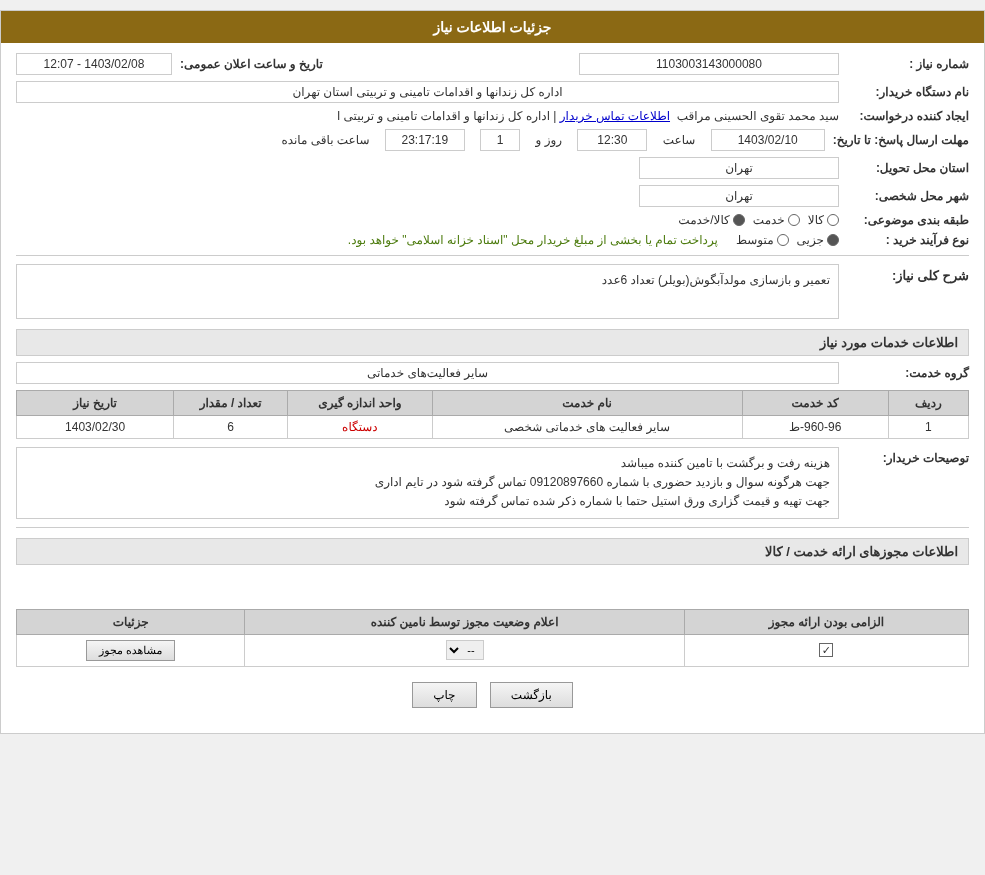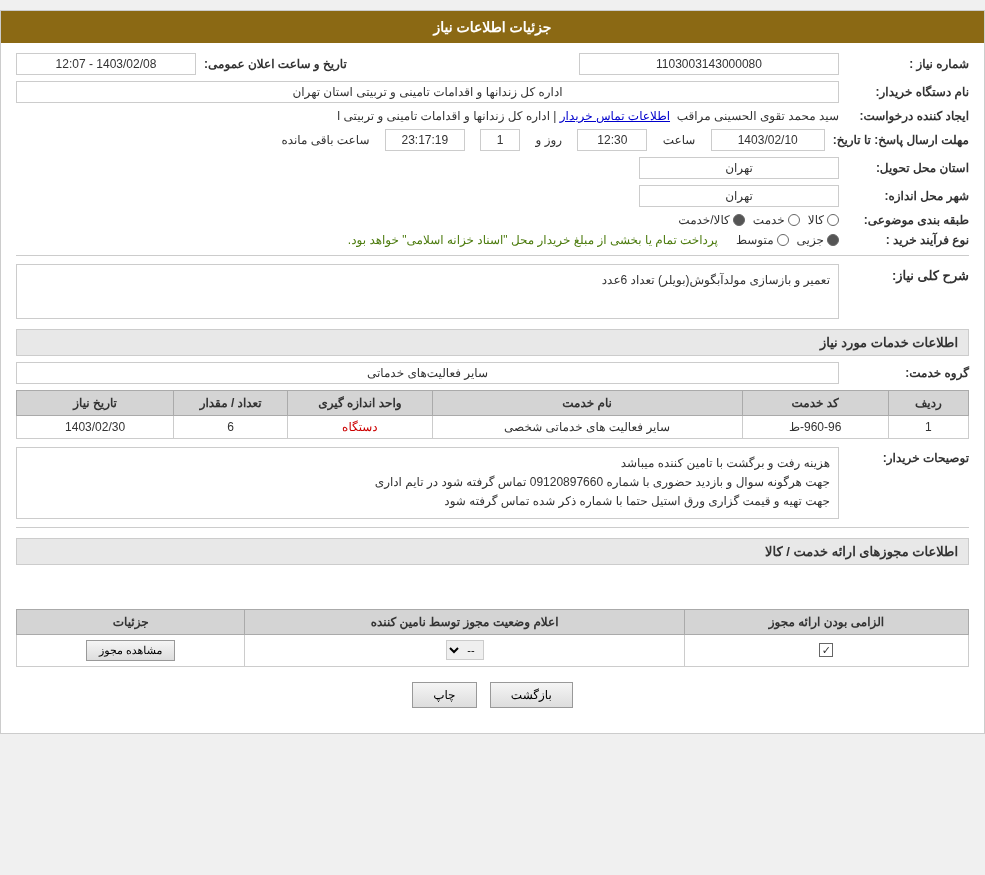--- a/index.html
+++ b/index.html
@@ -193,21 +193,21 @@
   </div>
 
   <div class="content">
 
     <div class="form-row">
       <div class="label-col">شماره نیاز :</div>
       <div class="value-col">
         <div class="input-box" style="width:260px; text-align:center;">1103003143000080</div>
       </div>
       <div style="min-width:140px; text-align:right; padding-left:8px; font-weight:bold;">تاریخ و ساعت اعلان عمومی:</div>
-      <div class="input-box" style="width:180px;">1403/02/08 - 12:07</div>
+      <div class="input-box" style="width:156px;">1403/02/08 - 12:07</div>
     </div>
 
     <div class="form-row">
       <div class="label-col">نام دستگاه خریدار:</div>
       <div class="value-col">
         <div class="input-box input-full">اداره کل زندانها و اقدامات تامینی و تربیتی استان تهران</div>
       </div>
     </div>
 
     <div class="form-row">
@@ -241,21 +241,21 @@
     </div>
 
     <div class="form-row">
       <div class="label-col">استان محل تحویل:</div>
       <div class="value-col">
         <div class="input-box" style="width:200px;">تهران</div>
       </div>
     </div>
 
     <div class="form-row">
-      <div class="label-col">شهر محل اندازه:</div>
+      <div class="label-col">شهر محل شخصی:</div>
       <div class="value-col">
         <div class="input-box" style="width:200px;">تهران</div>
       </div>
     </div>
 
     <div class="form-row">
       <div class="label-col">طبقه بندی موضوعی:</div>
       <div class="value-col">
         <div class="radio-row">
           <div class="radio-item">

